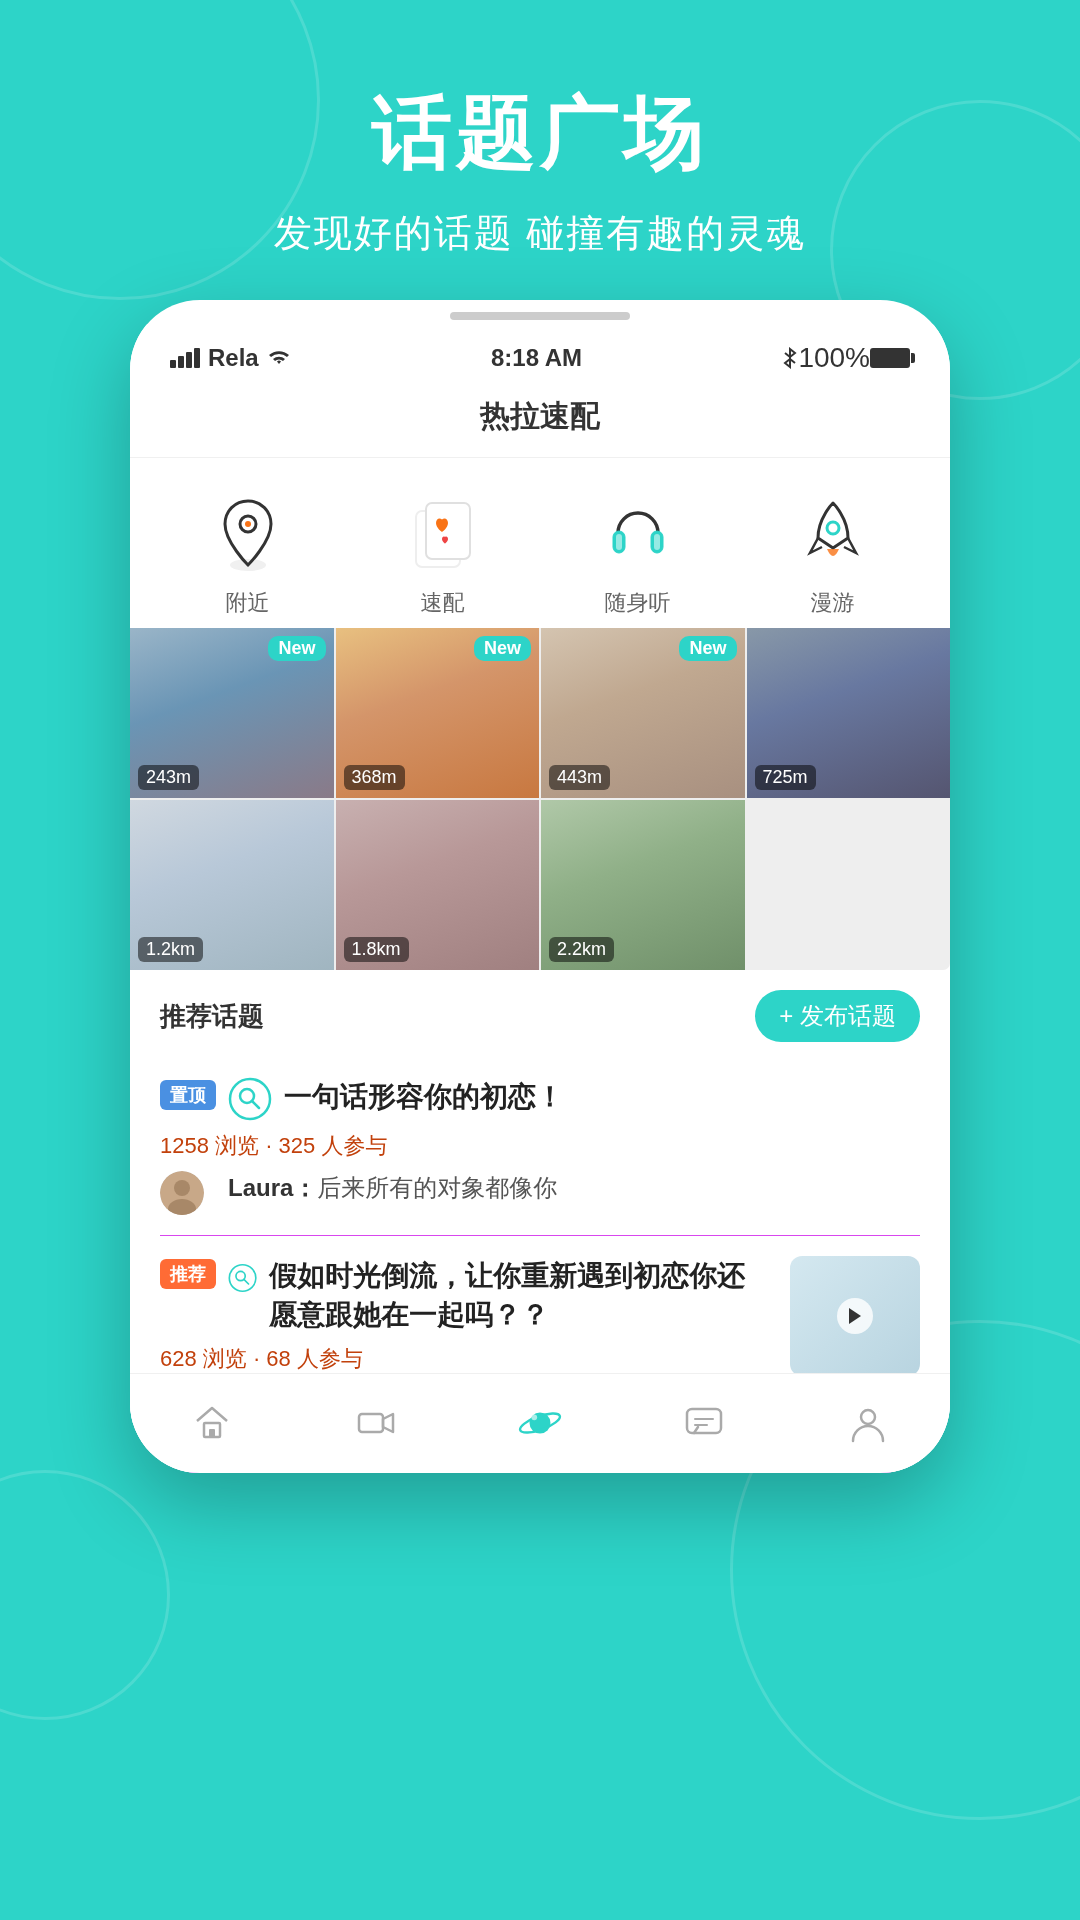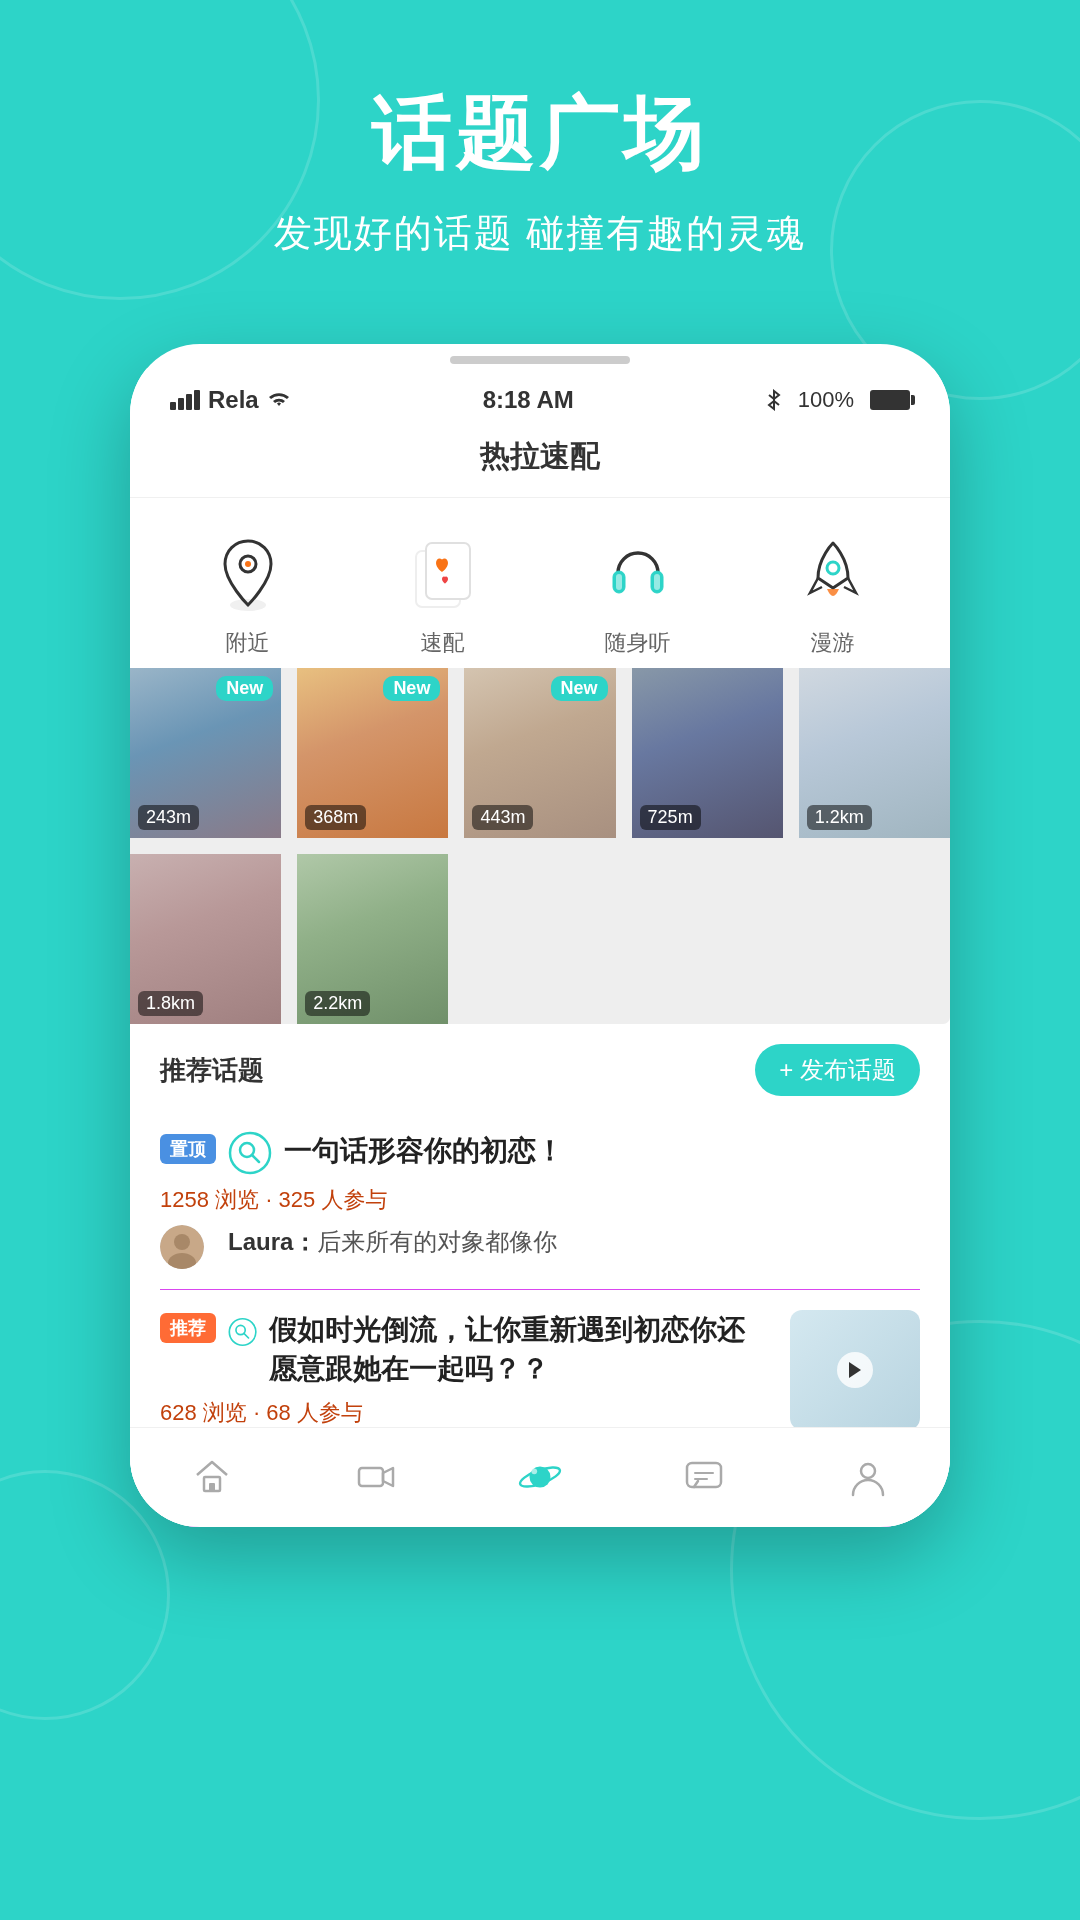--- a/index.html
+++ b/index.html
@@ -54,21 +54,20 @@
       position: absolute;
       top: 300px;
       left: 50%;
       transform: translateX(-50%);
       width: 820px;
       background: white;
       border-radius: 70px;
       box-shadow: 0 30px 80px rgba(0,0,0,0.25);
       overflow: hidden;
       z-index: 3;
-      margin-top: 44px;
     }
 
     
     .phone-top-bar {
       background: white;
       padding: 18px 40px 12px;
       display: flex;
       align-items: center;
       justify-content: space-between;
     }
@@ -81,22 +80,22 @@
       color: #333;
     }
     .status-center {
       font-size: 24px;
       font-weight: 600;
       color: #333;
     }
     .status-right {
       display: flex;
       align-items: center;
-      gap: 16px;
-      font-size: 22px;
+      gap: 0;
+      font-size: 28px;
       color: #333;
     }
     .battery-icon {
       display: inline-flex;
       align-items: center;
       background: #333;
       border-radius: 3px;
       width: 40px;
       height: 20px;
       padding: 2px;
@@ -161,22 +160,22 @@
       justify-content: center;
     }
     .nav-label {
       font-size: 22px;
       color: #666;
     }
 
     
     .photo-grid {
       display: grid;
-      grid-template-columns: repeat(5, 1fr);
-      gap: 16px;
+      grid-template-columns: repeat(4, 1fr);
+      gap: 2px;
       background: #eee;
       border-radius: 7px;
     }
     .photo-cell {
       position: relative;
       height: 170px;
       background: #ddd;
       overflow: hidden;
     }
     .new-badge {

